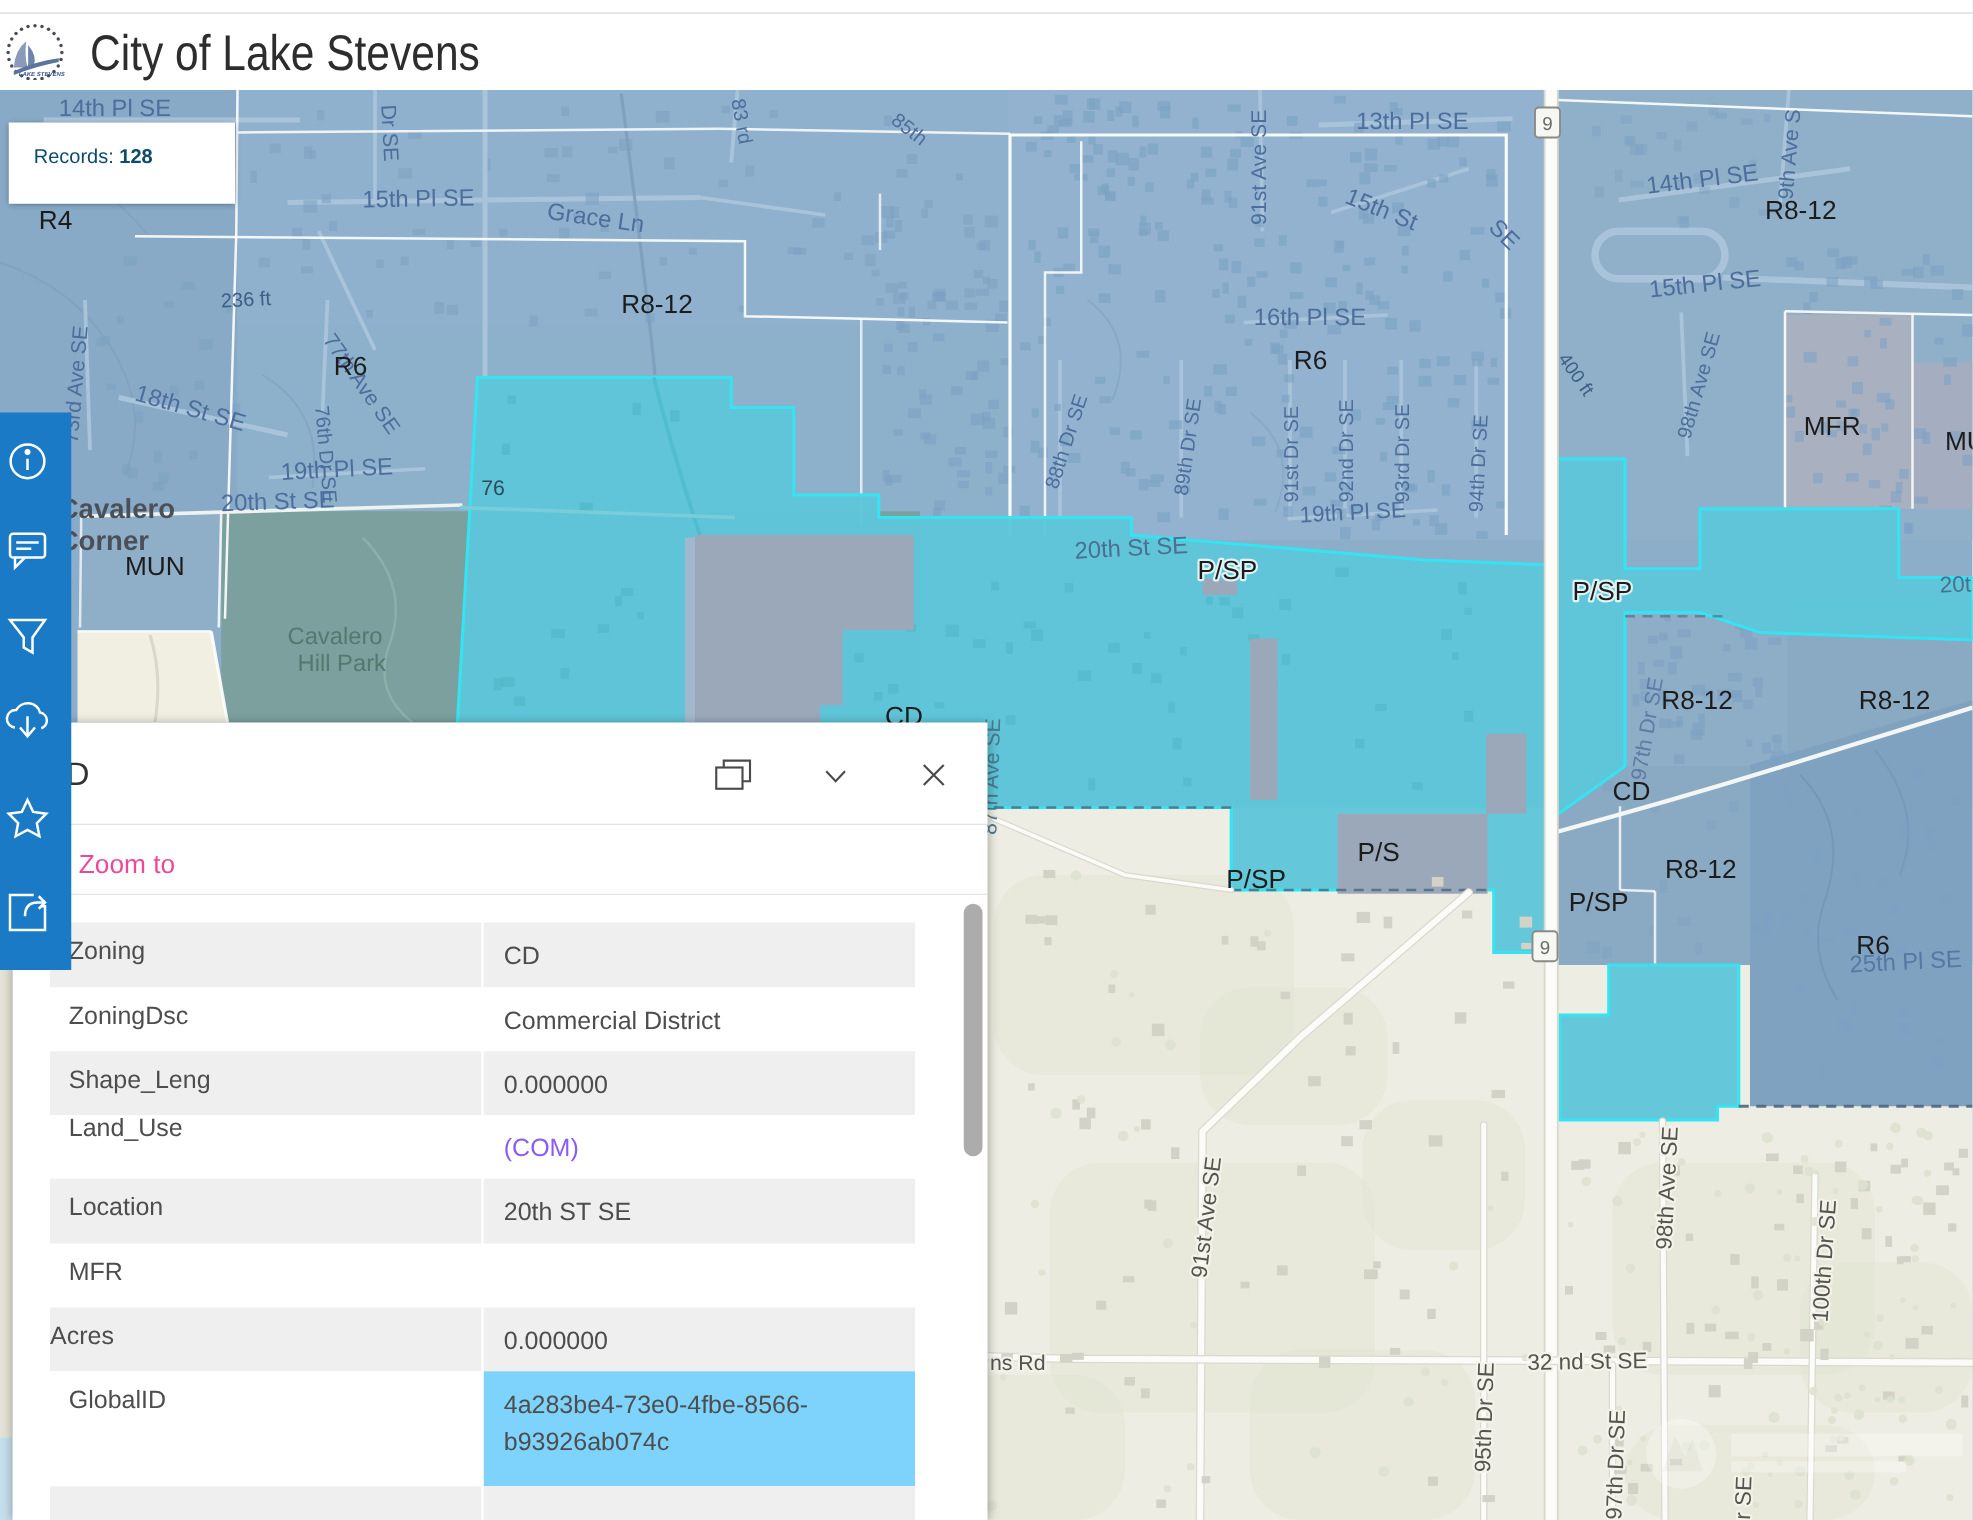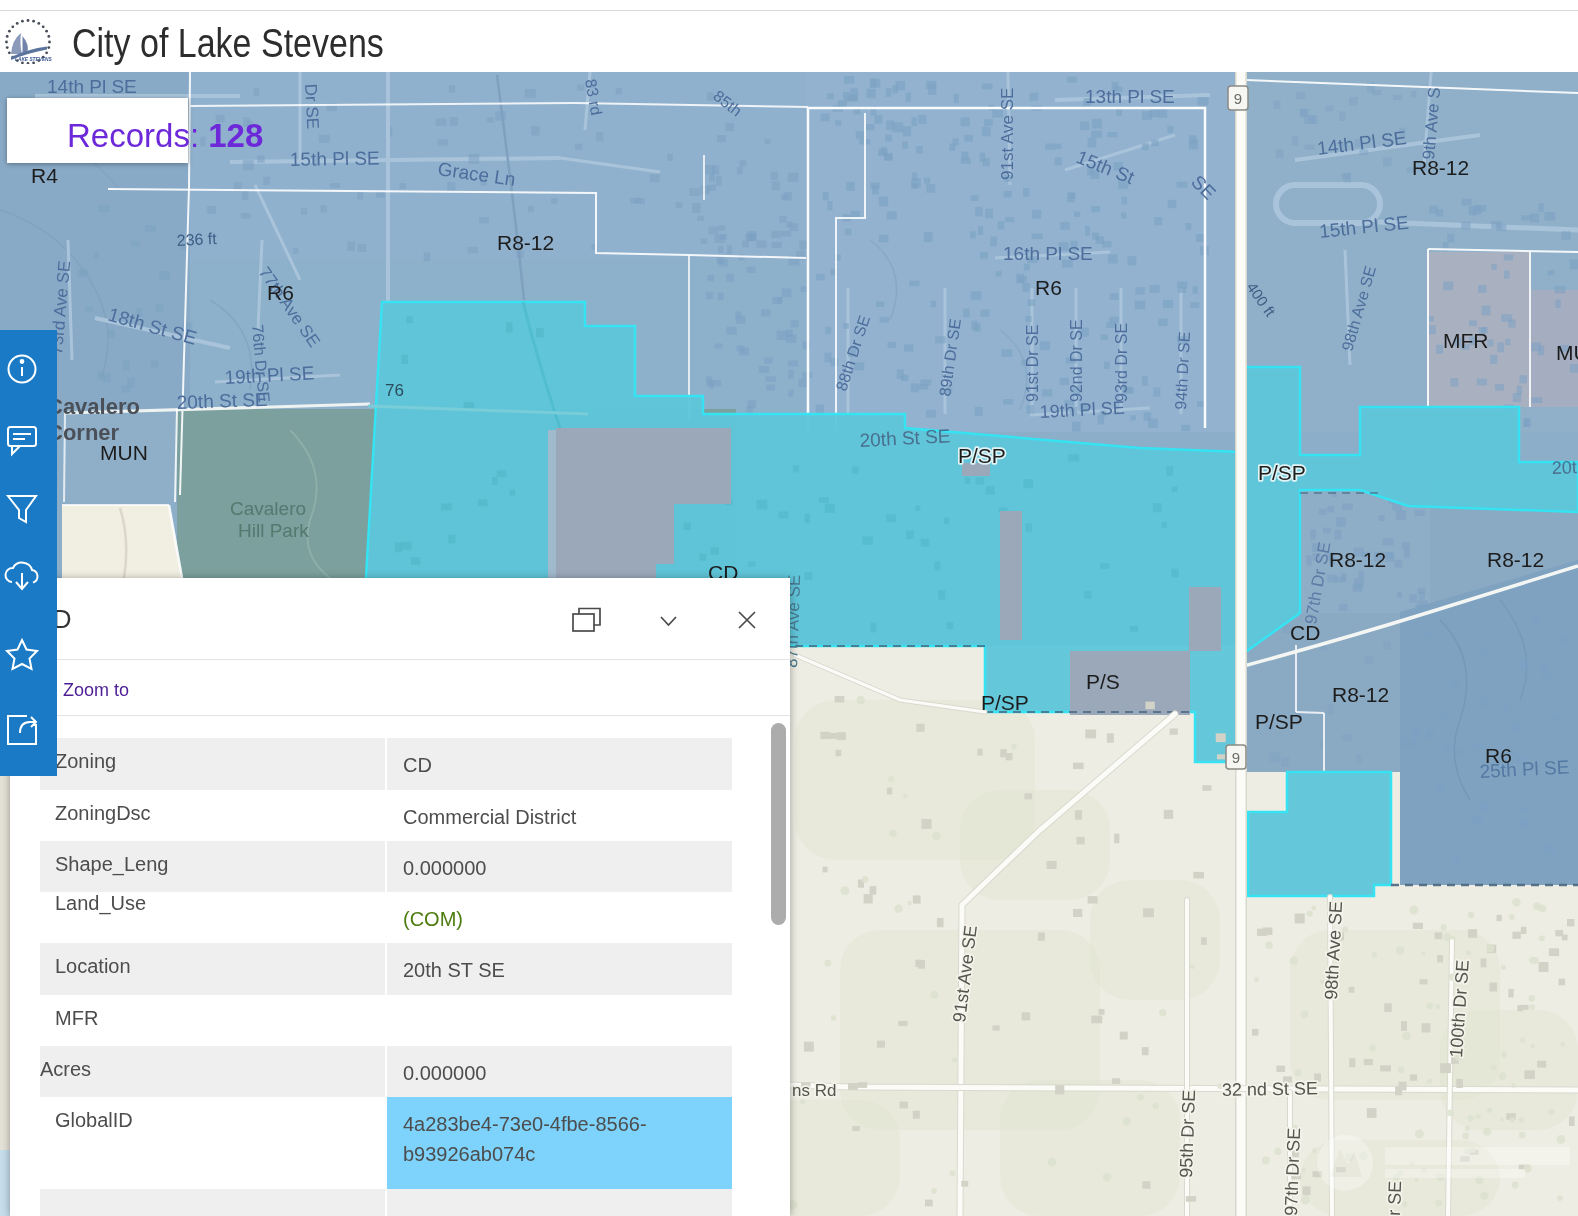--- a/index.html
+++ b/index.html
@@ -1058,45 +1058,45 @@
   <circle cx="48.8" cy="28.4" r="1.4"></circle>
  </g>
  <path d="M 11,46 Q 12,32 21,25 Q 19.5,36 22,46 Z" fill="#8b9aba"></path>
  <path d="M 22.5,45 L 22.5,28 Q 30,37 27,45 Z" fill="#6f83ab"></path>
  <path d="M 11,49 Q 28,41 47,38.5 L 47,41.5 Q 28,45 11,52 Z" fill="#5a749e"></path>
  <text x="15" y="52.5" font-size="4.8" fill="#3c5a96" font-style="italic" style="font-weight:700">LAKE STEVENS</text>
 </svg></div>
 <div class="abs" style="left:72px;top:21px;font-size:40px;color:#2d2d2d;transform:scaleX(0.85);transform-origin:0 0;white-space:nowrap;">City of Lake Stevens</div>
 
 <div class="abs" style="left:7px;top:98px;width:181px;height:65px;background:#ffffff;box-shadow:0 1px 5px rgba(0,0,0,0.35);"></div>
-<div class="abs" style="left:27px;top:117px;font-size:33px;color:#6d28d9;margin-left:40px;">Records: <b>128</b></div>
+<div class="abs" style="left:27px;top:117px;font-size:16px;color:#0c4a6e;">Records: <b>128</b></div>
 
 <div class="abs" style="left:10px;top:578px;width:780px;height:638px;background:#ffffff;box-shadow:0 1px 8px rgba(0,0,0,0.35);"></div>
 <div class="abs" style="left:34px;top:604px;font-size:26px;color:#323232;">CD</div>
 <div class="abs" style="left:570px;top:605px;">
 <svg width="230" height="40" viewBox="0 0 230 40">
  <g stroke="#4a4a4a" stroke-width="1.7" fill="none">
   <path d="M 9,9 L 9,3.5 L 30,3.5 L 30,20 L 23.5,20"></path>
   <rect x="3" y="9" width="21" height="17"></rect>
   <path d="M 91,12 L 98.5,20 L 106,12"></path>
   <path d="M 169,7 L 185,23 M 185,7 L 169,23"></path>
  </g>
 </svg></div>
 <div class="abs" style="left:10px;top:659px;width:780px;height:1px;background:#e3e3e3;"></div>
-<div class="abs" style="left:63px;top:680px;font-size:18px;color:#4c1d95;">Zoom to</div>
+<div class="abs" style="left:63px;top:680px;font-size:21px;color:#ec4899;">Zoom to</div>
 <div class="abs" style="left:10px;top:715px;width:780px;height:1px;background:#e3e3e3;"></div>
 <div class="abs" style="left:10px;top:578px;width:780px;height:732px;">
 <div style="position:absolute;left:30px;top:160px;width:345px;height:51.5px;background:#efefef;color:#4d4d4d;font-size:20px;padding-top:12px;box-sizing:border-box;padding-left:15px;">Zoning</div>
       <div style="position:absolute;left:377px;top:160px;width:345px;height:51.5px;background:#efefef;color:#4d4d4d;font-size:20px;padding-top:12px;box-sizing:border-box;padding-left:16px;line-height:30px;">CD</div>
 <div style="position:absolute;left:30px;top:211.5px;width:345px;height:51.3px;background:#ffffff;color:#4d4d4d;font-size:20px;padding-top:12px;box-sizing:border-box;padding-left:15px;">ZoningDsc</div>
       <div style="position:absolute;left:377px;top:211.5px;width:345px;height:51.3px;background:#ffffff;color:#4d4d4d;font-size:20px;padding-top:12px;box-sizing:border-box;padding-left:16px;line-height:30px;">Commercial District</div>
 <div style="position:absolute;left:30px;top:262.79999999999995px;width:345px;height:51.2px;background:#efefef;color:#4d4d4d;font-size:20px;padding-top:12px;box-sizing:border-box;padding-left:15px;">Shape_Leng</div>
       <div style="position:absolute;left:377px;top:262.79999999999995px;width:345px;height:51.2px;background:#efefef;color:#4d4d4d;font-size:20px;padding-top:12px;box-sizing:border-box;padding-left:16px;line-height:30px;">0.000000</div>
 <div style="position:absolute;left:30px;top:314px;width:345px;height:51.4px;background:#ffffff;color:#4d4d4d;font-size:20px;padding-top:0;box-sizing:border-box;padding-left:15px;">Land_Use</div>
-      <div style="position:absolute;left:377px;top:314px;width:345px;height:51.4px;background:#ffffff;color:#4d7c0f;font-size:20px;padding-top:12px;box-sizing:border-box;padding-left:16px;line-height:30px;">(COM)</div>
+      <div style="position:absolute;left:377px;top:314px;width:345px;height:51.4px;background:#ffffff;color:#8b5cf6;font-size:20px;padding-top:12px;box-sizing:border-box;padding-left:16px;line-height:30px;">(COM)</div>
 <div style="position:absolute;left:30px;top:365.4px;width:345px;height:51.2px;background:#efefef;color:#4d4d4d;font-size:20px;padding-top:12px;box-sizing:border-box;padding-left:15px;">Location</div>
       <div style="position:absolute;left:377px;top:365.4px;width:345px;height:51.2px;background:#efefef;color:#4d4d4d;font-size:20px;padding-top:12px;box-sizing:border-box;padding-left:16px;line-height:30px;">20th ST SE</div>
 <div style="position:absolute;left:30px;top:416.6px;width:345px;height:51.4px;background:#ffffff;color:#4d4d4d;font-size:20px;padding-top:12px;box-sizing:border-box;padding-left:15px;">MFR</div>
       <div style="position:absolute;left:377px;top:416.6px;width:345px;height:51.4px;background:#ffffff;color:#4d4d4d;font-size:20px;padding-top:12px;box-sizing:border-box;padding-left:16px;line-height:30px;"></div>
 <div style="position:absolute;left:30px;top:468px;width:345px;height:51.2px;background:#efefef;color:#4d4d4d;font-size:20px;padding-top:12px;box-sizing:border-box;padding-left:0;">Acres</div>
       <div style="position:absolute;left:377px;top:468px;width:345px;height:51.2px;background:#efefef;color:#4d4d4d;font-size:20px;padding-top:12px;box-sizing:border-box;padding-left:16px;line-height:30px;">0.000000</div>
 <div style="position:absolute;left:30px;top:519.2px;width:345px;height:92px;background:#ffffff;color:#4d4d4d;font-size:20px;padding-top:12px;box-sizing:border-box;padding-left:15px;">GlobalID</div>
       <div style="position:absolute;left:377px;top:519.2px;width:345px;height:92px;background:#7dd3fc;color:#4d4d4d;font-size:20px;padding-top:12px;box-sizing:border-box;padding-left:16px;line-height:30px;">4a283be4-73e0-4fbe-8566-<br>b93926ab074c</div>
 <div style="position:absolute;left:30px;top:611px;width:345px;height:27px;background:#efefef;"></div>
       <div style="position:absolute;left:377px;top:611px;width:345px;height:27px;background:#efefef;"></div>

